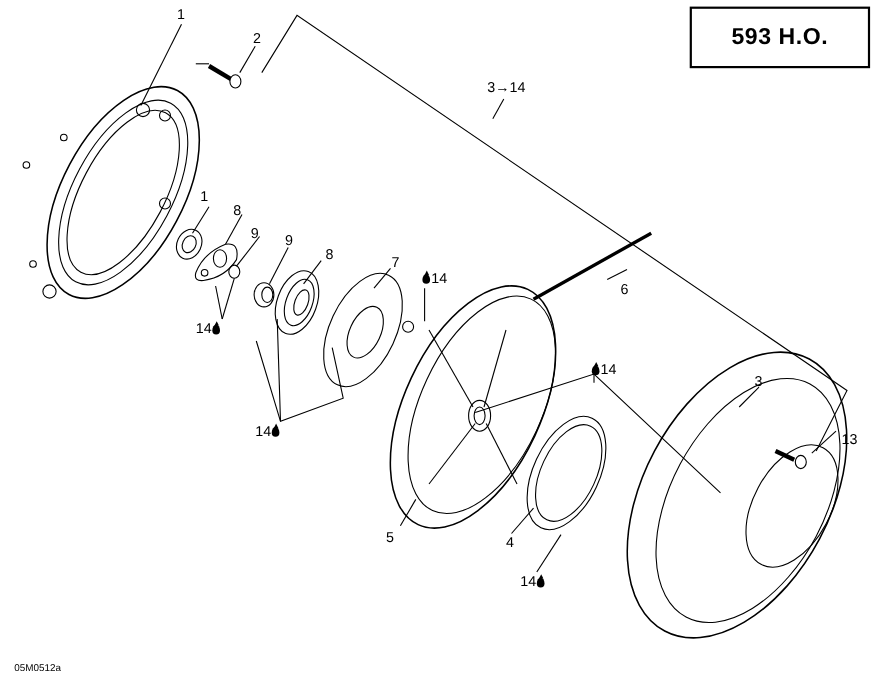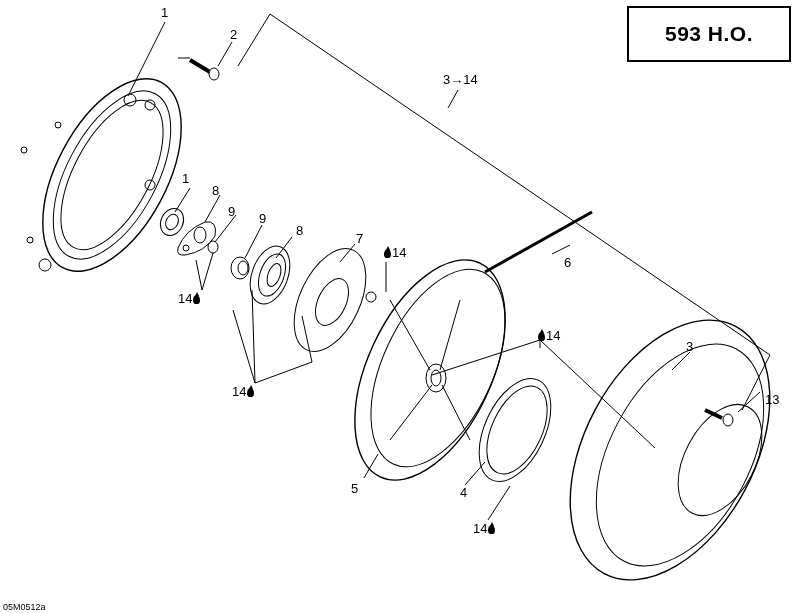--- a/index.html
+++ b/index.html
@@ -2,21 +2,21 @@
 <html><head>
 <meta charset="utf-8">
 <style>
   html,body{margin:0;padding:0;background:#fff;}
   body{width:800px;height:613px;position:relative;overflow:hidden;font-family:"Liberation Sans",sans-serif;color:#000;}
   svg.art{position:absolute;left:0;top:0;}
   .title-box{position:absolute;left:627px;top:6px;width:164px;height:56px;border:2px solid #000;box-sizing:border-box;display:flex;align-items:center;justify-content:center;font-weight:bold;font-size:21px;letter-spacing:0.5px;}
   .lbl{position:absolute;font-size:13px;line-height:14px;white-space:nowrap;}
   .drop{display:inline-block;width:7px;height:9px;background:#000;border-radius:50% 50% 50% 50% / 60% 60% 40% 40%;position:relative;vertical-align:-1px;margin:0 1px;}
   .drop::before{content:"";position:absolute;left:1.5px;top:-3px;width:0;height:0;border-left:2px solid transparent;border-right:2px solid transparent;border-bottom:4px solid #000;}
-  .code{position:absolute;left:3px;top:602px;font-size:9px;}
+  .code{position:absolute;left:13px;top:602px;font-size:9px;}
 </style>
 </head>
 <body>
 
 <svg class="art" width="800" height="613" viewBox="0 0 800 613">
   <g fill="none" stroke="#000" stroke-width="1">
 
     <g>
       <ellipse cx="112" cy="175" rx="55" ry="105" transform="rotate(28 112 175)" stroke-width="1.4"></ellipse>
       <ellipse cx="112" cy="175" rx="45" ry="92" transform="rotate(28 112 175)"></ellipse>

